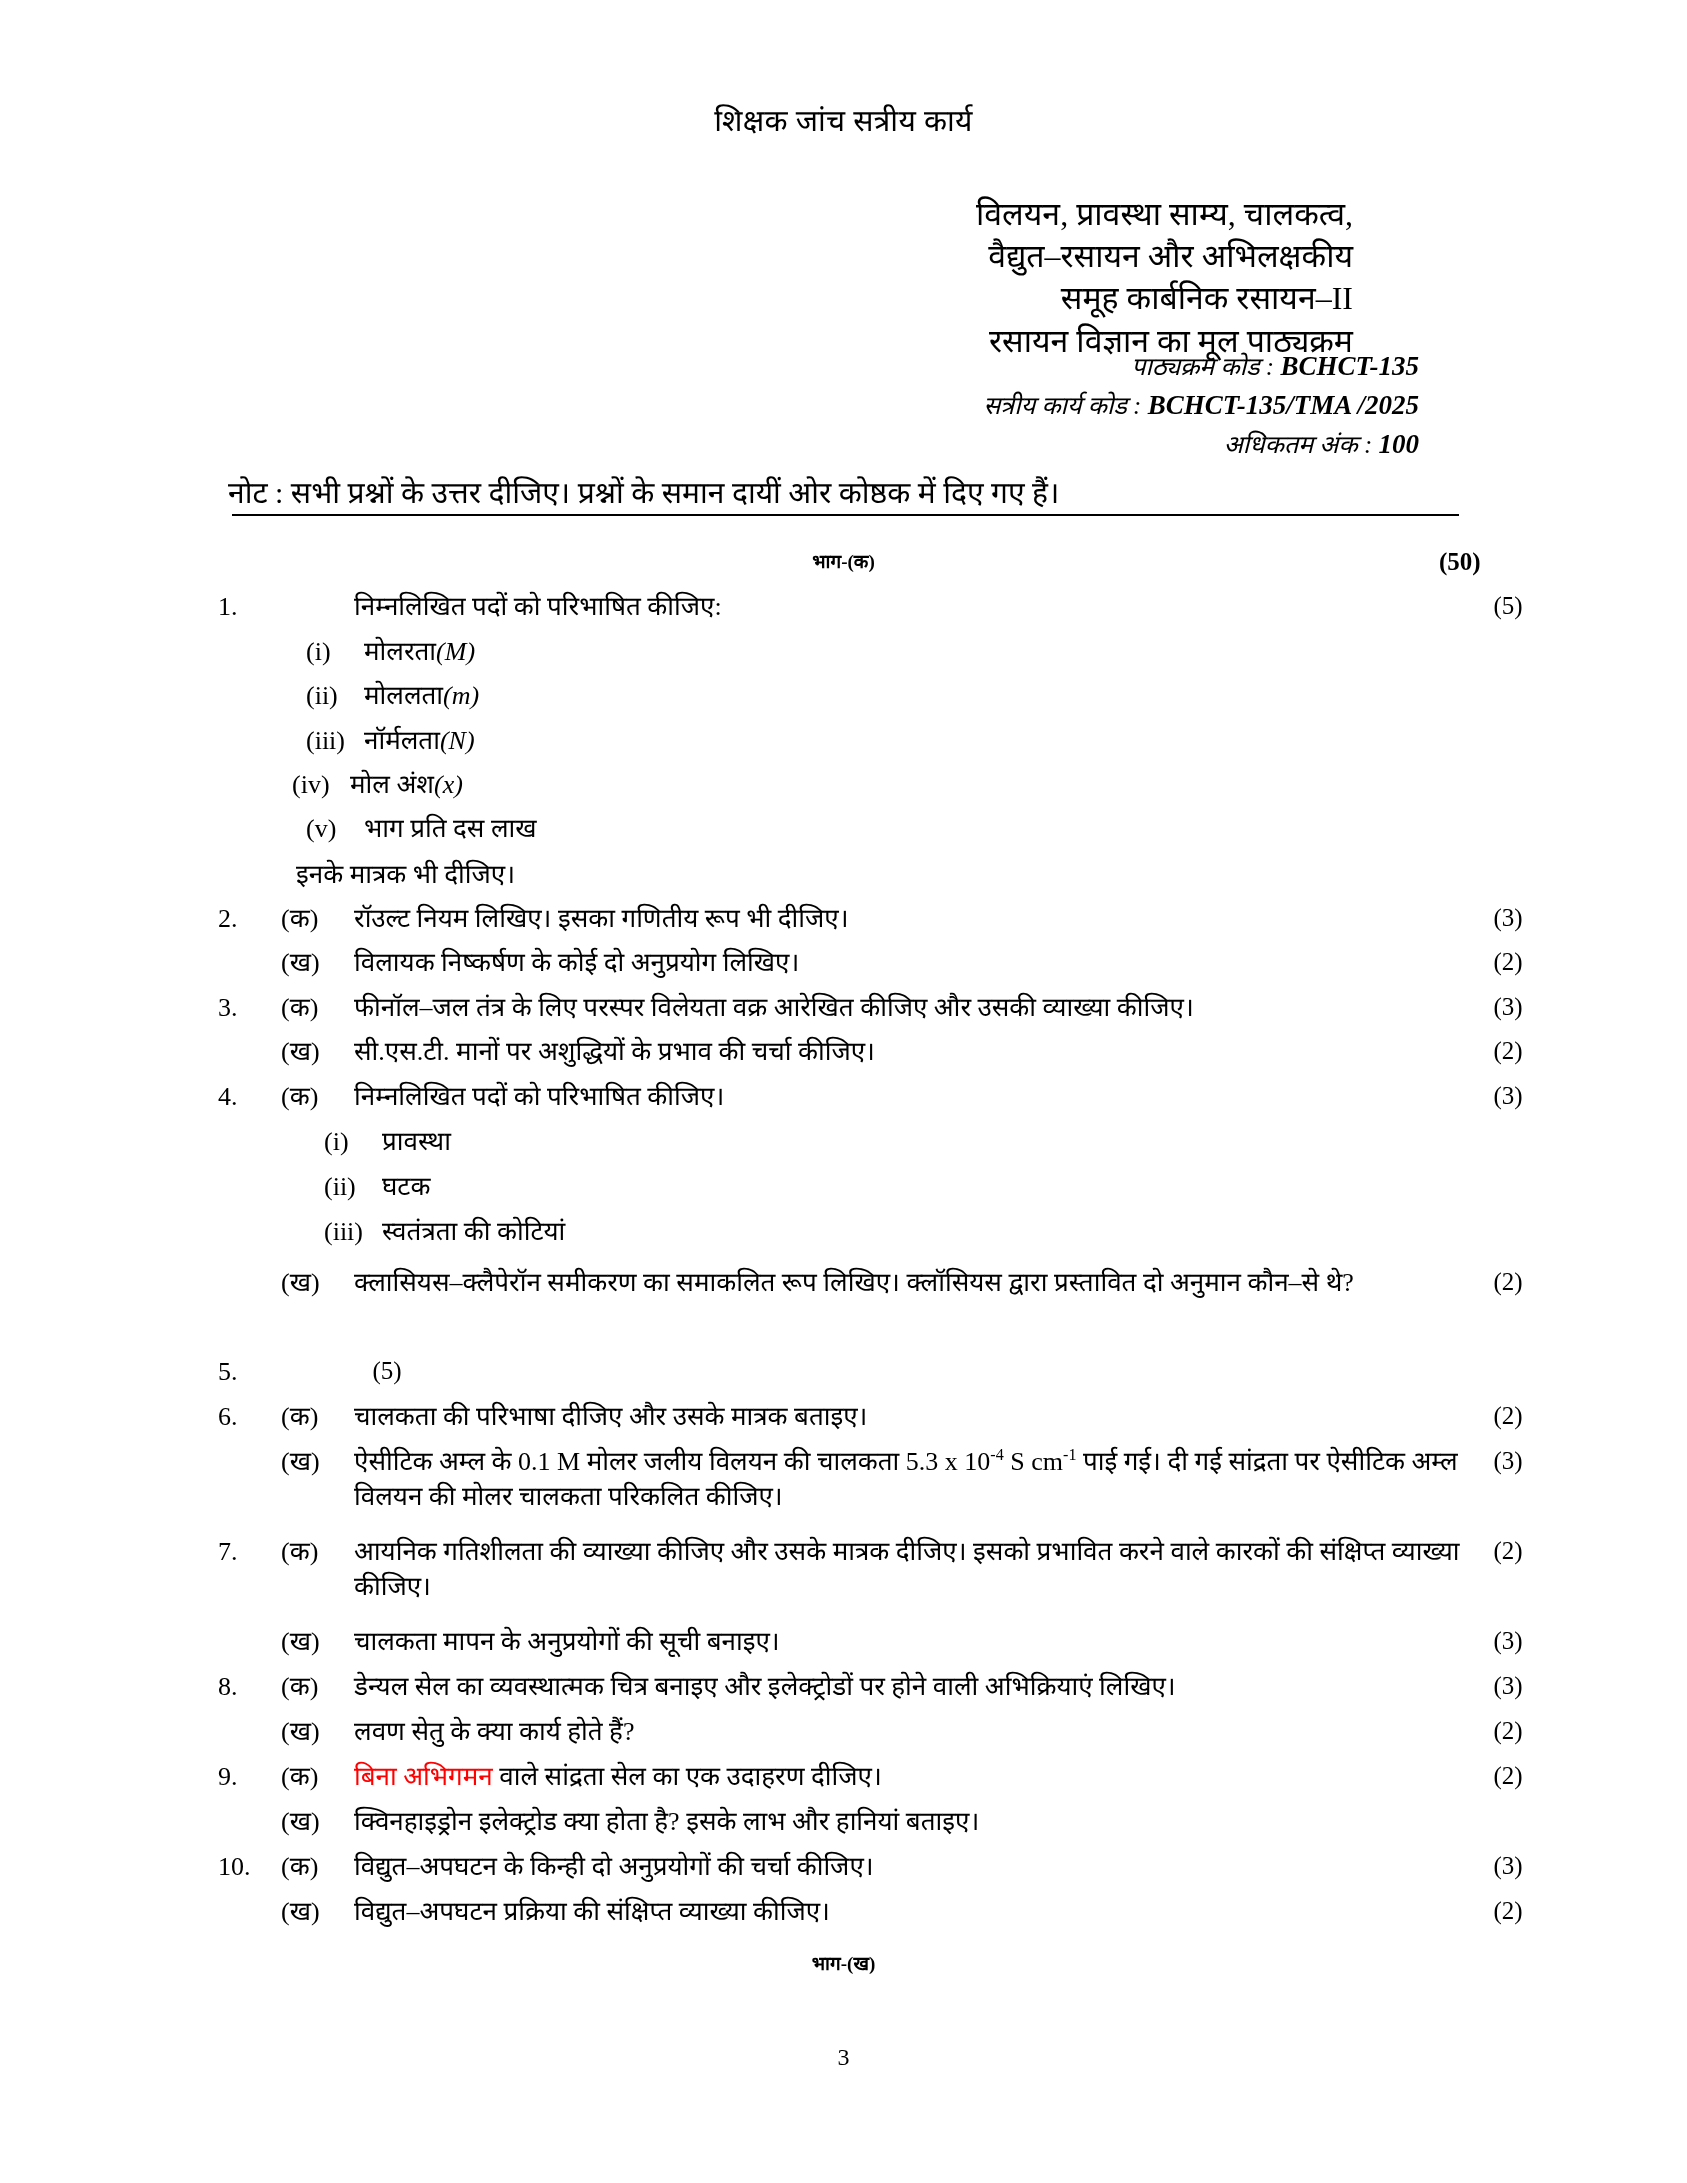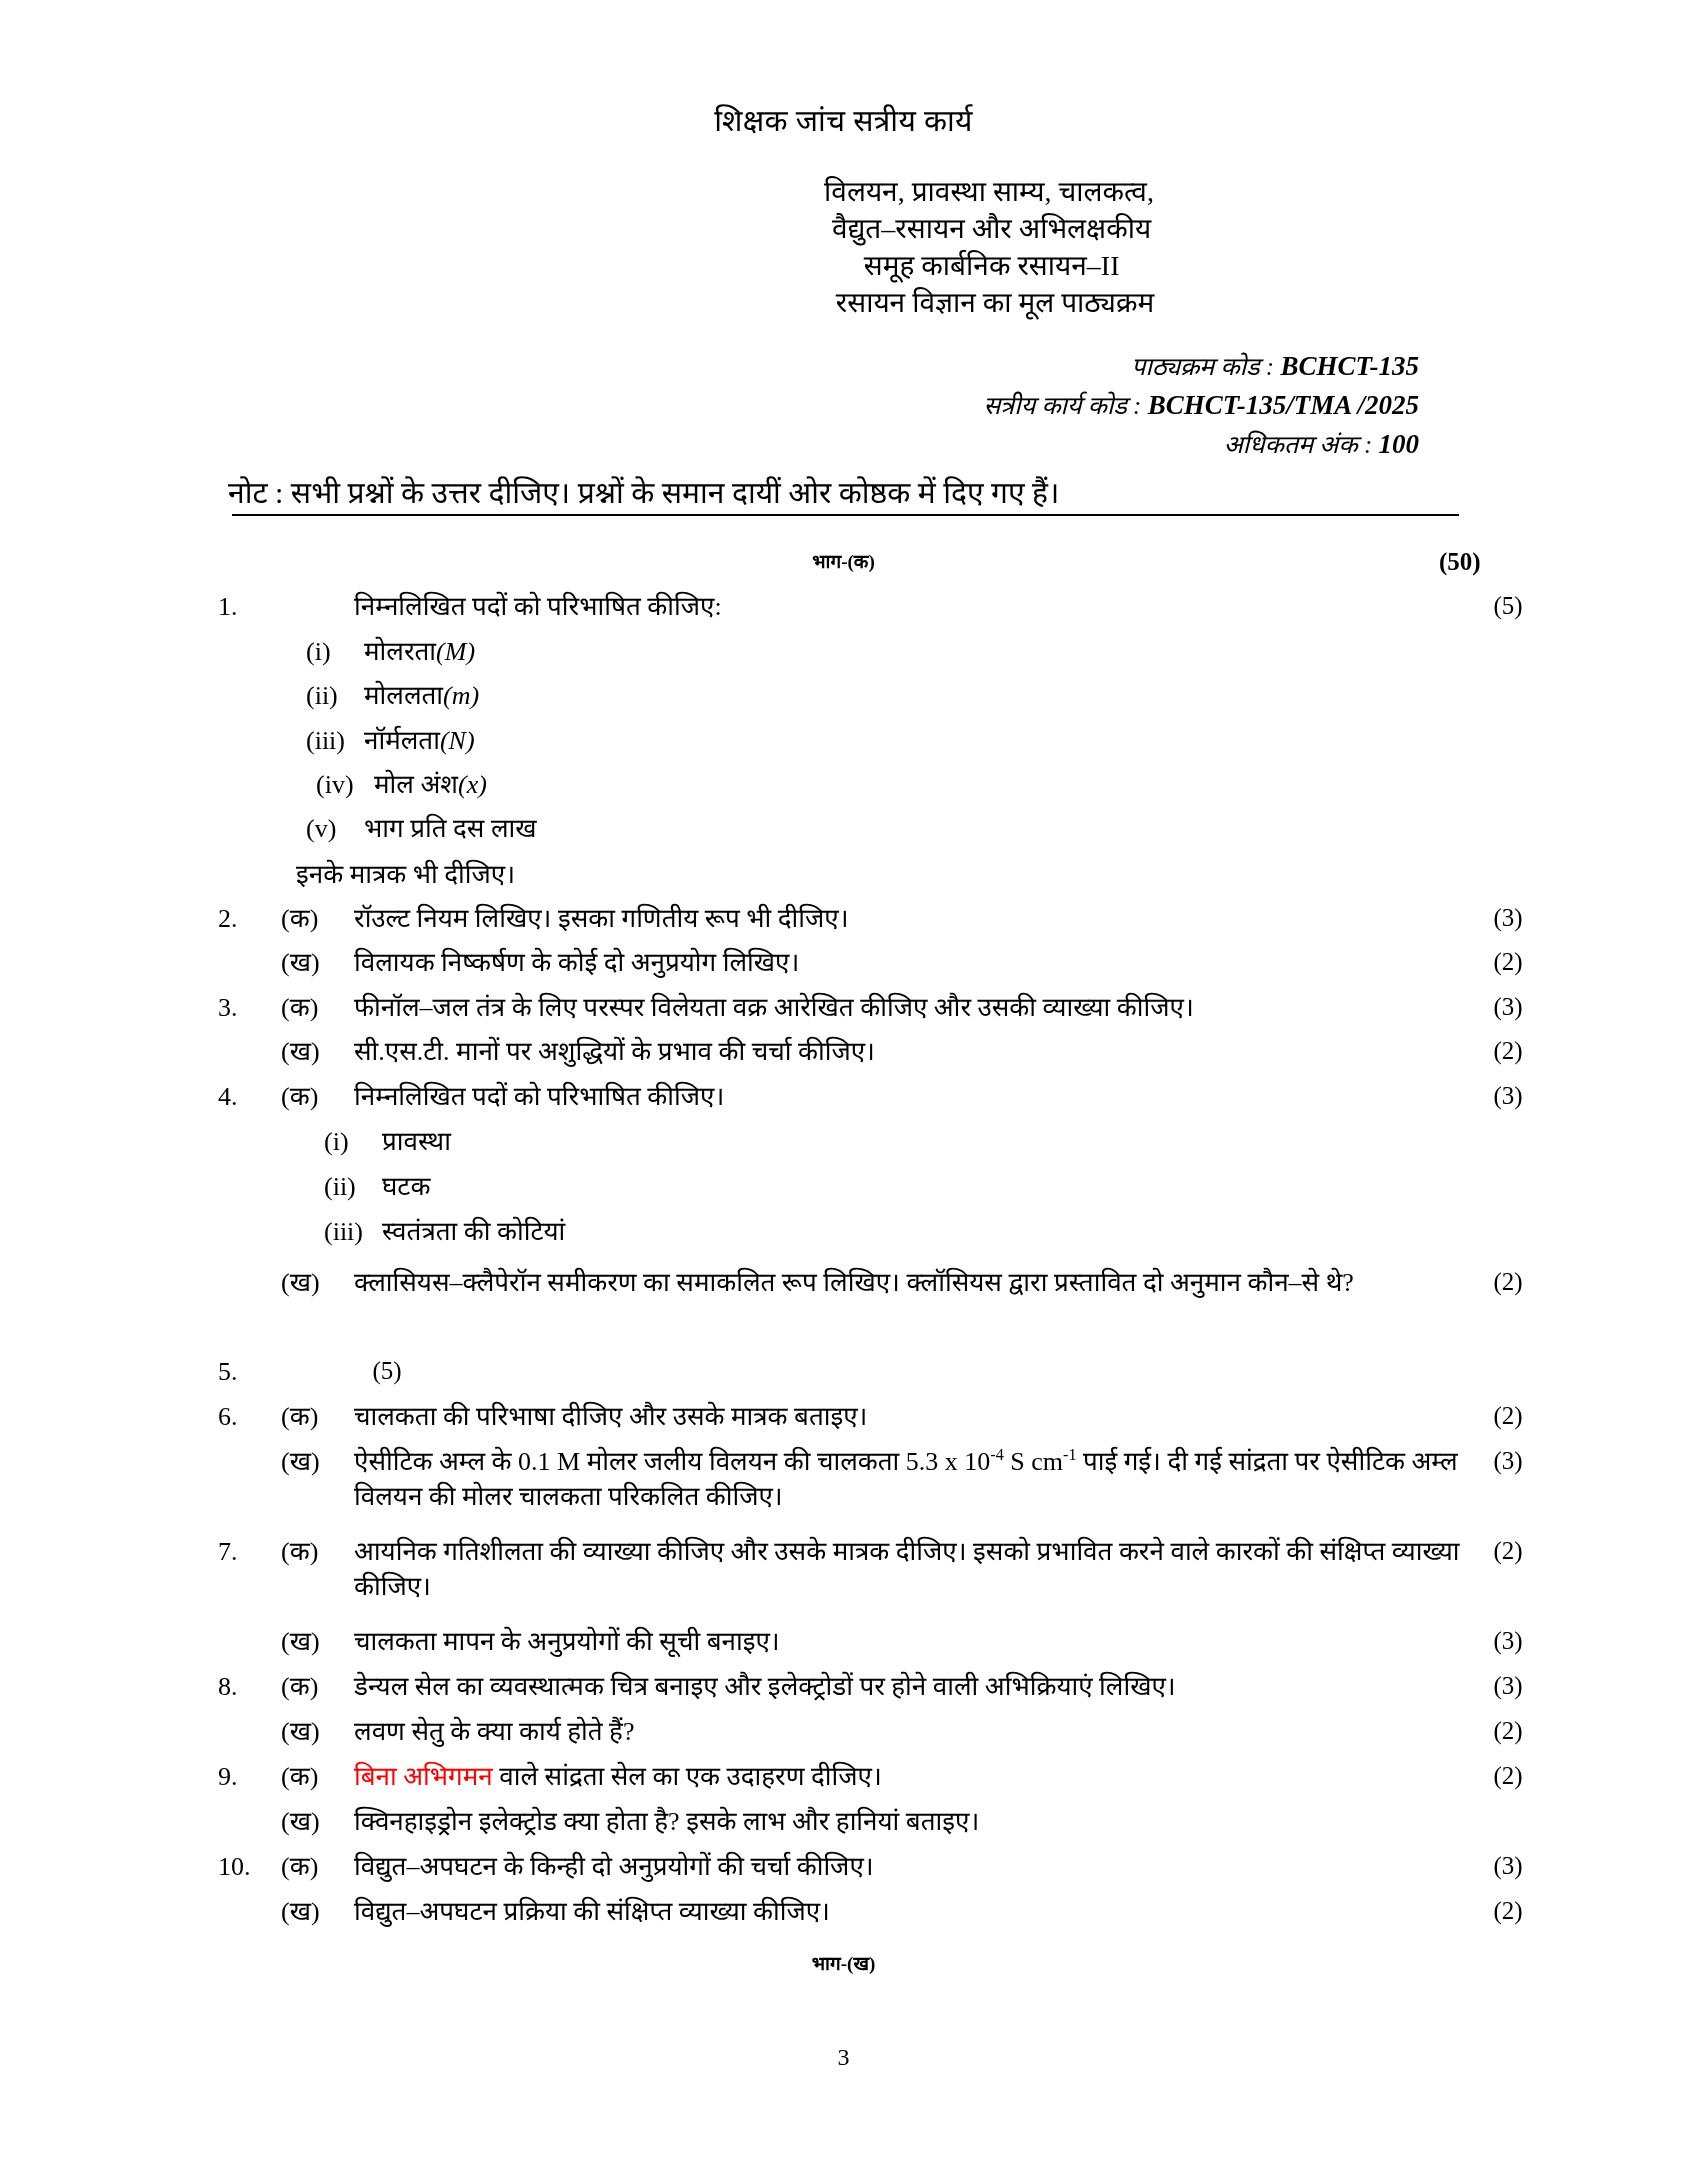--- a/index.html
+++ b/index.html
@@ -27,24 +27,24 @@
     left: 0; right: 0;
     top: 99px;
     text-align: center;
     font-size: 30px;
     font-weight: 400;
     letter-spacing: 0.3px;
   }
   .subject-block {
     position: absolute;
     left: 625px;
-    top: 174px;
-    font-size: 28px;
+    top: 193px;
+    font-size: 32px;
     line-height: 1.32;
-    text-align: center;
+    text-align: right;
     width: 728px;
   }
   .subject-block .line { white-space: nowrap; }
   .subject-block .line.c2 { padding-left: 5.3px; }
   .subject-block .line.c3 { padding-left: 5.3px; }
   .subject-block .line.c4 { padding-left: 12px; }
 
   .code-block {
     position: absolute;
     right: 268px;
@@ -211,21 +211,21 @@
   <div class="subitem" style="left:306px; top:679px;">
     <span class="rn">(ii)</span>
     <span class="rt">मोललता</span>
     <span class="rt italic-var">(m)</span>
   </div>
   <div class="subitem" style="left:306px; top:724px;">
     <span class="rn">(iii)</span>
     <span class="rt">नॉर्मलता</span>
     <span class="rt italic-var">(N)</span>
   </div>
-  <div class="subitem" style="left:316px; top:768px;">
+  <div class="subitem" style="left:292px; top:768px;">
     <span class="rn">(iv)</span>
     <span class="rt">मोल अंश</span>
     <span class="rt italic-var">(x)</span>
   </div>
   <div class="subitem" style="left:306px; top:812px;">
     <span class="rn">(v)</span>
     <span class="rt">भाग प्रति दस लाख</span>
   </div>
   <div class="plain-line" style="left:296px; top:858px;">इनके मात्रक भी दीजिए।</div>
 

